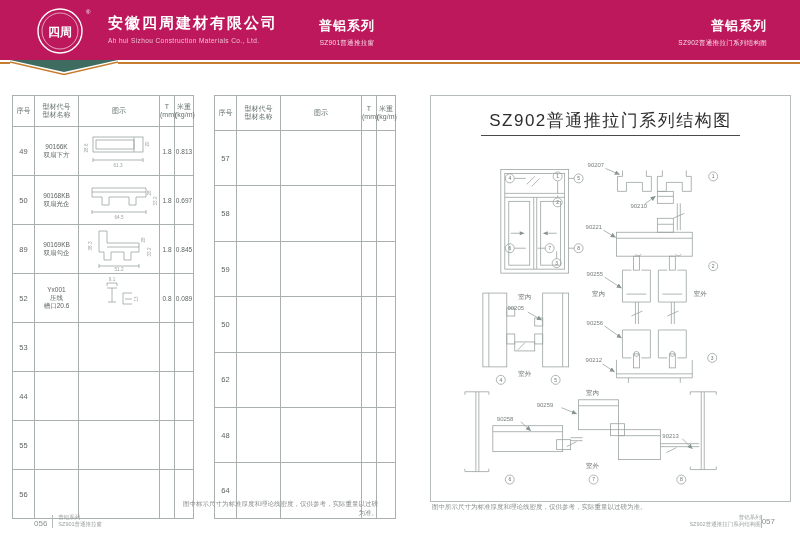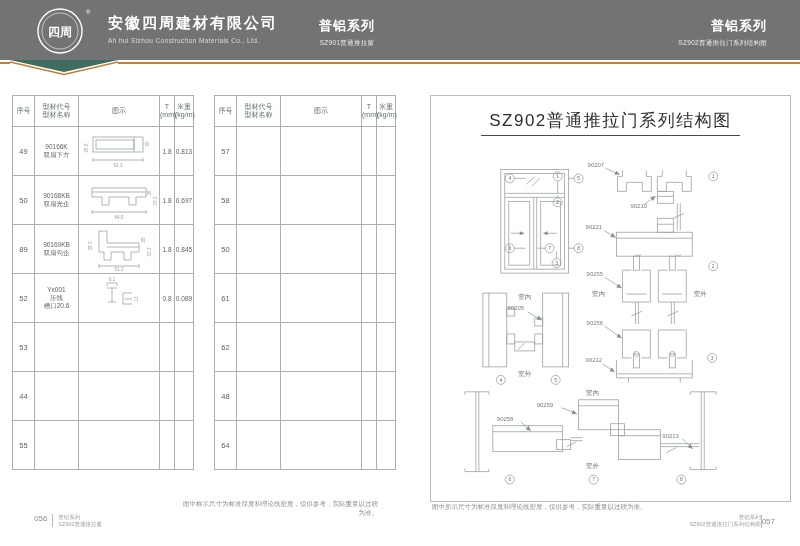--- a/index.html
+++ b/index.html
@@ -1,21 +1,21 @@
 <!DOCTYPE html>
 <html><head>
 <meta charset="utf-8">
 <style>
   html,body { margin:0; padding:0; }
   body {
     width:800px; height:546px; position:relative; overflow:hidden;
     background:#ffffff; font-family:"Liberation Sans", sans-serif;
   }
   
-  .topbar { position:absolute; left:0; top:0; width:800px; height:60px; background:#737373; }
+  .topbar { position:absolute; left:0; top:0; width:800px; height:60px; background:#be185d; }
   .orange-line { position:absolute; top:62px; height:2px; background:#c87c2e; }
   .ol-left  { left:0; width:10px; }
   .ol-right { left:118px; right:0; }
   .chevron  { position:absolute; left:10px; top:60px; width:108px; height:20px; }
   .logo-svg { position:absolute; left:26px; top:4px; width:72px; height:54px; }
   .company  { position:absolute; left:108px; top:14px; color:#fff; }
   .company .cn { font-size:15px; font-weight:bold; letter-spacing:2px; }
   .company .en { font-size:6.5px; color:rgba(255,255,255,.72); letter-spacing:.4px; margin-top:4px; }
   .hd-center { position:absolute; left:287px; top:17px; width:120px; text-align:center; color:#fff; }
   .hd-right  { position:absolute; right:33px; top:17px; text-align:right; color:#fff; }
@@ -35,21 +35,21 @@
   .note-l { position:absolute; left:180px; top:500px; width:198px; text-align:right; font-size:6.5px; color:#8a8f8d; }
   .note-r { position:absolute; left:432px; top:503px; font-size:6.5px; color:#8a8f8d; }
 
   
   .rbox { position:absolute; left:430px; top:95px; width:359px; height:405px; border:1px solid #b7bdbb; background:#fff; }
   .rtitle { text-align:center; margin-top:13px; }
   .rtitle span { font-size:17px; letter-spacing:1.5px; color:#2e2e2e; border-bottom:1.5px solid #4a4a4a; padding:0 8px 5px 8px; }
   .diagram { position:absolute; left:0; top:52px; width:359px; height:350px; }
 
   
-  .foot-l { position:absolute; left:34px;  top:514px; display:flex; align-items:flex-start; gap:5px; }
+  .foot-l { position:absolute; left:34px;  top:514px; display:flex; align-items:flex-end; gap:5px; }
   .foot-r { position:absolute; right:25px; top:514px; display:flex; align-items:center; }
   .page-num { font-size:8px; color:#8a8f8d; }
   .foot-div { width:1px; height:13px; background:#b5bab8; }
   .foot-series { font-size:5.5px; color:#9aa09e; line-height:7px; }
   .foot-r .foot-series { text-align:right; }
 
   
   svg { font-family:"Liberation Sans", sans-serif; }
   .ln  { stroke:#9aa3a1; stroke-width:.8; fill:none; }
   .lnf { fill:#8a9393; stroke:none; }
@@ -212,20 +212,27 @@
           <td></td>
           <td></td>
     </tr>
     <tr class="drow">
       <td class="seq">55</td>
       <td></td>
           <td></td>
           <td></td>
           <td></td>
     </tr>
+    <tr class="drow">
+      <td class="seq">56</td>
+      <td></td>
+          <td></td>
+          <td></td>
+          <td></td>
+    </tr>
   </tbody>
     </table>
 
   <table class="cat">
     <colgroup>
         <col style="width:22px">
         <col style="width:44px">
         <col style="width:81px">
         <col style="width:15px">
         <col style="width:19px">
@@ -255,28 +262,28 @@
           <td></td>
     </tr>
     <tr class="drow">
       <td class="seq">58</td>
       <td></td>
           <td></td>
           <td></td>
           <td></td>
     </tr>
     <tr class="drow">
+      <td class="seq">59</td>
+      <td></td>
+          <td></td>
+          <td></td>
+          <td></td>
+    </tr>
+    <tr class="drow">
       <td class="seq">50</td>
-      <td></td>
-          <td></td>
-          <td></td>
-          <td></td>
-    </tr>
-    <tr class="drow">
-      <td class="seq">61</td>
       <td></td>
           <td></td>
           <td></td>
           <td></td>
     </tr>
     <tr class="drow">
       <td class="seq">62</td>
       <td></td>
           <td></td>
           <td></td>

